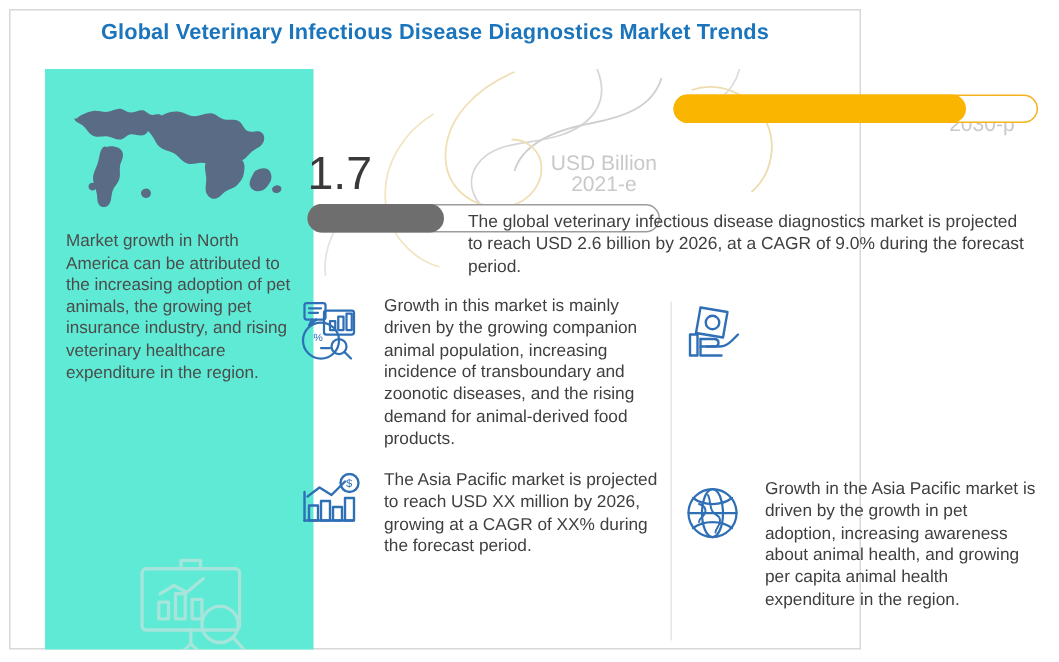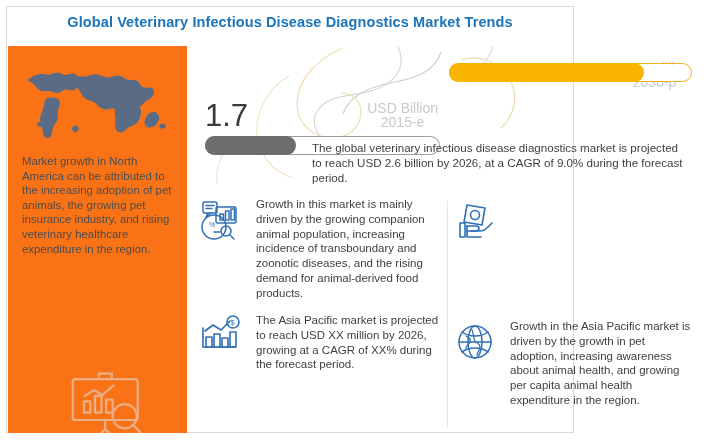--- a/index.html
+++ b/index.html
@@ -12,22 +12,22 @@
     position:absolute;left:6px;top:6px;width:568px;height:427px;
     border:1px solid #d8d8d8;background:#ffffff;box-sizing:border-box;
   }
   
   .title{
     position:absolute;left:0;top:7px;width:100%;text-align:center;
     font-size:14.5px;font-weight:bold;color:#1b75bc;letter-spacing:.1px;
   }
   
   .leftpanel{
-    position:absolute;left:1px;top:39px;width:179px;height:387px;
-    background:#f97316;overflow:hidden;
+    position:absolute;left:23px;top:39px;width:179px;height:387px;
+    background:#5eead4;overflow:hidden;
   }
   .worldmap{position:absolute;left:12px;top:16px;width:156px;height:82px;}
   .left-text{
     position:absolute;left:14px;top:108px;width:156px;
     font-size:11.4px;line-height:14.6px;color:#4c4c4c;
   }
   .watermark{position:absolute;left:52px;top:322px;width:96px;height:78px;opacity:.55;}
   
   .swirls{position:absolute;left:186px;top:39px;width:505px;height:150px;pointer-events:none;}
   
@@ -123,21 +123,21 @@
       <path d="M268 14c18-6 38 2 48 18 10 16 6 38-8 50" stroke="#eddcae"></path>
       <path d="M44 92c-14 10-22 28-20 46" stroke="#e3e3e3"></path>
       <path d="M300 0c-4 16-18 26-34 30" stroke="#dedede"></path>
     </g>
   </svg>
 
   <div class="metric m-left">
     <div class="m-num gray">1.7</div>
     <div class="m-unit">
       <div>USD Billion</div>
-      <div>2015-e</div>
+      <div>2021-e</div>
     </div>
     <div class="bar g">
       <div class="fill" id="fill0" style="width: calc(38% + 2.6px);"></div>
     </div>
   </div>
 
   <div class="metric m-right">
     <div class="m-unit">
       <div>USD Billion</div>
       <div>2030-p</div>

